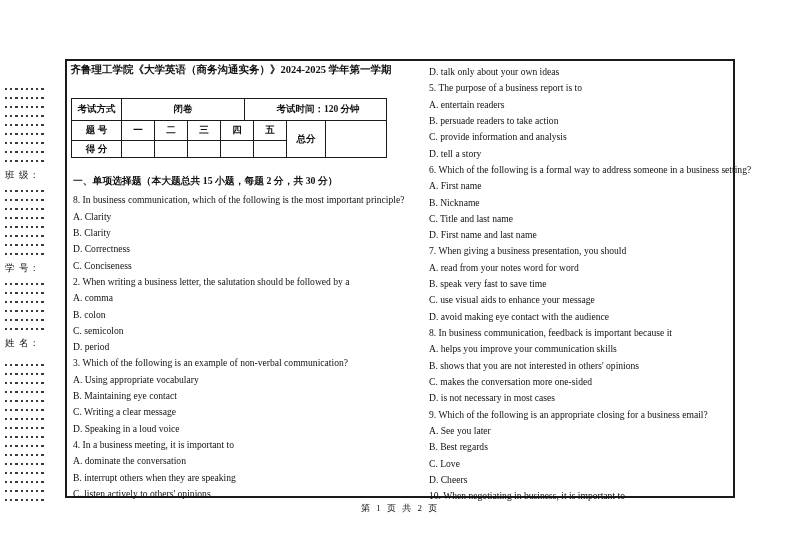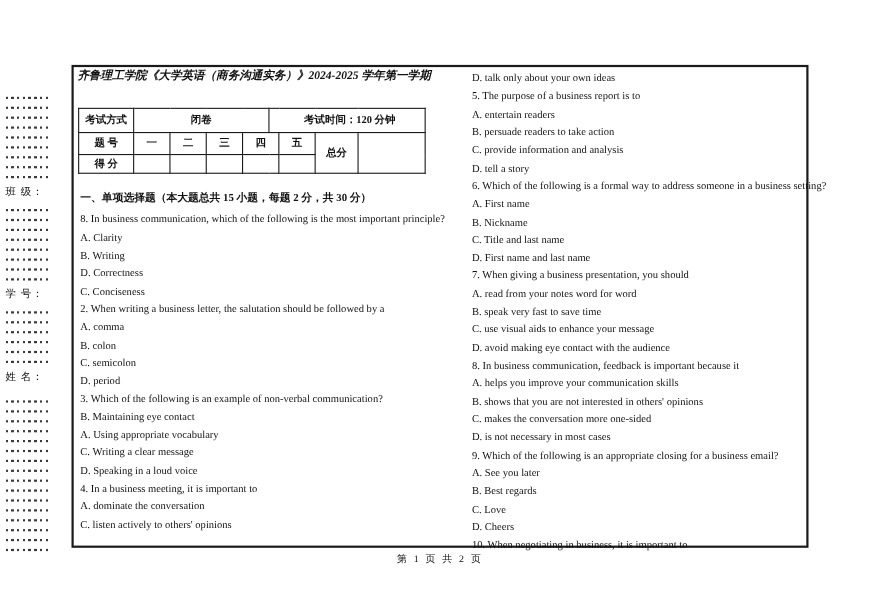--- a/index.html
+++ b/index.html
@@ -20,21 +20,21 @@
     height:12px;line-height:12px;font-size:9.5px;color:#111;
     letter-spacing:1px;margin:0 0 9px 0;white-space:nowrap;font-family:"Liberation Serif",serif;
   }
   .side-label.last{margin-bottom:15px;}
 
   
   .content-box{
     position:absolute;left:65px;top:59px;width:670px;height:439px;
     border:2px solid #1a1a1a;box-sizing:border-box;background:#fff;
   }
-  .title-block{position:absolute;top:1px;left:2px;width:324px;text-align:center;font-style:italic;}
+  .title-block{position:absolute;top:1px;left:2px;width:324px;text-align:center;}
   .title-line{font-weight:bold;font-size:10.5px;line-height:15px;white-space:nowrap;
     display:flex;justify-content:center;}
   .title-line2{font-weight:bold;font-size:10.5px;line-height:15px;text-align:center;}
 
   
   table.info{
     position:absolute;top:37px;left:4px;border-collapse:collapse;
     table-layout:fixed;width:315px;
   }
   table.info td{
@@ -154,35 +154,36 @@
         <td></td>
       </tr>
     </tbody>
       </table>
 
     <div class="qcol left-col">
       <div class="section-title">一、单项选择题（本大题总共 15 小题，每题 2 分，共 30 分）</div>
       <div>
           <div class="qline">8. In business communication, which of the following is the most important principle?</div>
           <div class="qline">A. Clarity</div>
-          <div class="qline">B. Writing</div>
+          <div class="qline">B. Clarity</div>
           <div class="qline">D. Correctness</div>
           <div class="qline">C. Conciseness</div>
           <div class="qline">2. When writing a business letter, the salutation should be followed by a</div>
           <div class="qline">A. comma</div>
           <div class="qline">B. colon</div>
           <div class="qline">C. semicolon</div>
           <div class="qline">D. period</div>
           <div class="qline">3. Which of the following is an example of non-verbal communication?</div>
+          <div class="qline">A. Using appropriate vocabulary</div>
           <div class="qline">B. Maintaining eye contact</div>
-          <div class="qline">A. Using appropriate vocabulary</div>
           <div class="qline">C. Writing a clear message</div>
           <div class="qline">D. Speaking in a loud voice</div>
           <div class="qline">4. In a business meeting, it is important to</div>
           <div class="qline">A. dominate the conversation</div>
+          <div class="qline">B. interrupt others when they are speaking</div>
           <div class="qline">C. listen actively to others' opinions</div>
         </div>
     </div>
 
     <div class="qcol right-col">
       <div>
           <div class="qline">D. talk only about your own ideas</div>
           <div class="qline">5. The purpose of a business report is to</div>
           <div class="qline">A. entertain readers</div>
           <div class="qline">B. persuade readers to take action</div>

